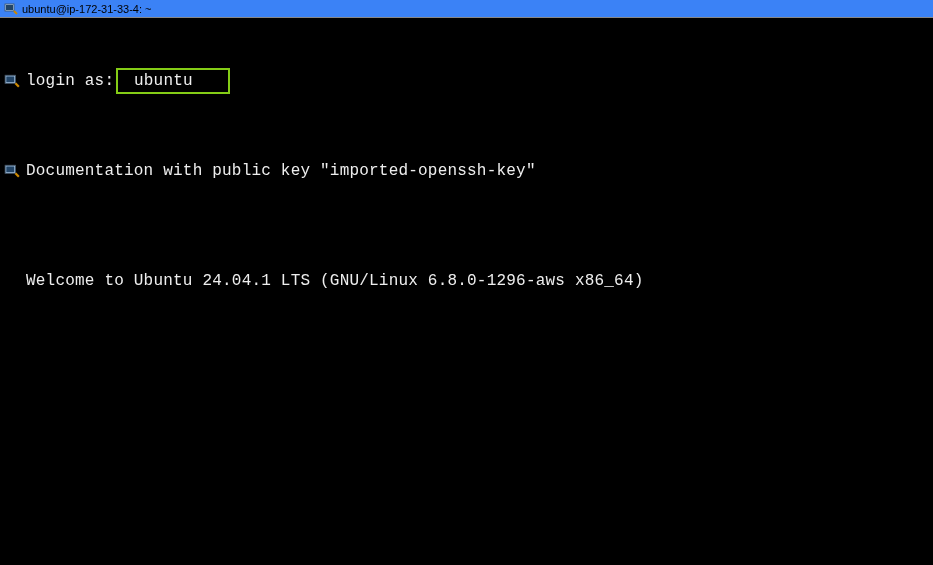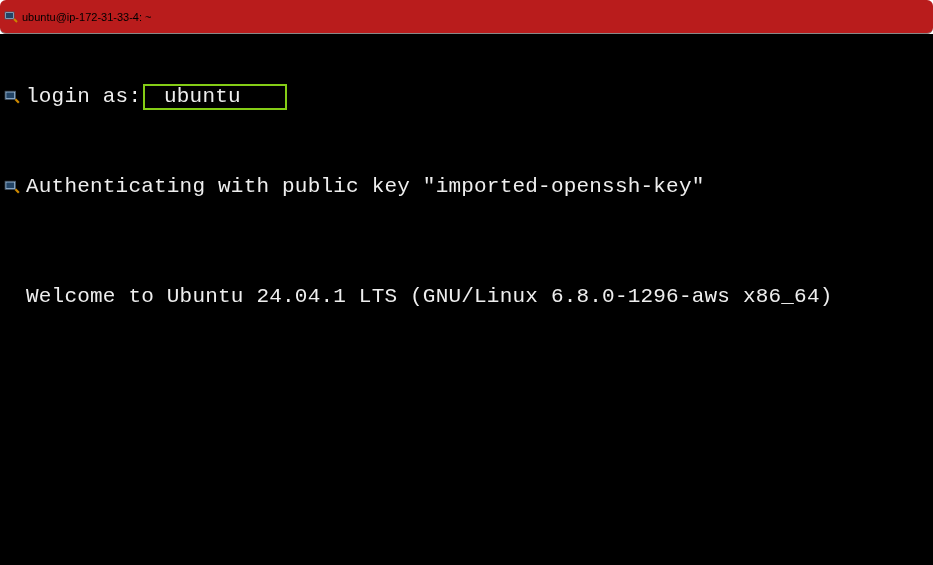--- a/index.html
+++ b/index.html
@@ -8,43 +8,42 @@
       box-sizing: border-box;
     }
     body {
       font-family: "Consolas", "Courier New", monospace;
       background: #fff;
       width: 933px;
       height: 565px;
       overflow: hidden;
     }
     .title-bar {
-      background: #b91c1c;
+      background: #3b82f6;
       border-bottom: 1px solid #888;
       padding: 2px 4px;
       display: flex;
       align-items: center;
       font-family: "Segoe UI", Tahoma, sans-serif;
       font-size: 11px;
       color: #000;
-      height: 34px;
-      border-radius: 6px;
+      height: 18px;
     }
     .title-bar .putty-icon {
       width: 14px;
       height: 14px;
       margin-right: 4px;
       display: inline-flex;
       align-items: center;
       justify-content: center;
     }
     .terminal {
       background: #000;
       color: #eee;
-      font-size: 21px;
+      font-size: 16px;
       line-height: 22px;
       padding: 6px 4px;
       height: 547px;
       white-space: pre;
       letter-spacing: 0.2px;
       overflow: hidden;
       position: relative;
     }
     .line {
       display: flex;
@@ -103,21 +102,21 @@
   </div>
 
   <div class="line">
     <span class="row-icon">
       <svg width="16" height="16" viewBox="0 0 14 14">
         <rect x="1" y="2" width="9" height="7" fill="#a8c8e8" stroke="#456" stroke-width="0.8"></rect>
         <rect x="2" y="3" width="7" height="5" fill="#224466"></rect>
         <line x1="10" y1="9" x2="13" y2="12" stroke="#c80" stroke-width="2"></line>
       </svg>
     </span>
-    <span class="text">Authenticating with public key "imported-openssh-key"</span>
+    <span class="text">Documentation with public key "imported-openssh-key"</span>
   </div>
 
 
   <div class="line indent"><span class="text">Welcome to Ubuntu 24.04.1 LTS (GNU/Linux 6.8.0-1296-aws x86_64)</span></div>
 
   <div class="line indent"><span class="text"> </span></div>
 
   
   
 

